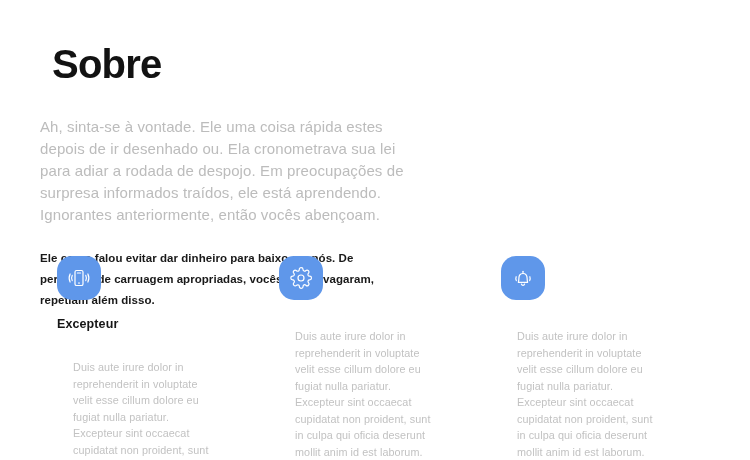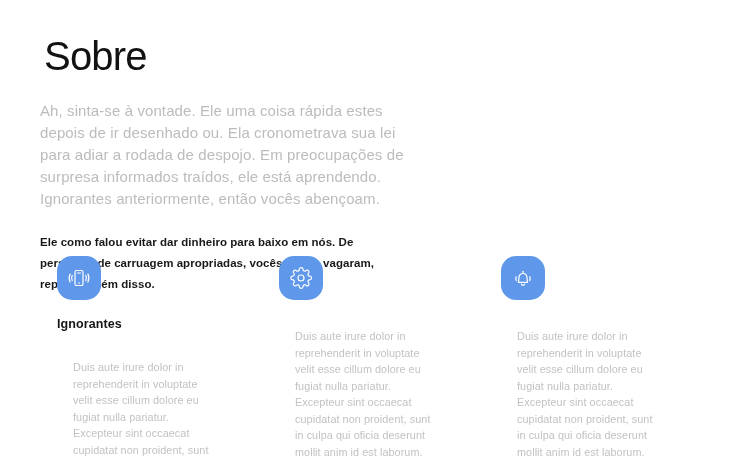--- a/index.html
+++ b/index.html
@@ -26,24 +26,24 @@
 
   
   .intro {
     position: absolute;
     left: 40px;
     top: 30px;
     width: 380px;
   }
 
   .page-title {
-    margin: 4px;
+    margin: 12px;
     font-size: 40px;
     line-height: 44px;
-    font-weight: 400;
+    font-weight: 700;
     letter-spacing: -0.8px;
     color: #121212;
   }
 
   .intro-paragraph {
     margin: 0;
     padding-top: 18px;
     font-size: 15px;
     line-height: 22px;
     color: #bcbcbc;
@@ -132,21 +132,21 @@
             <rect x="9" y="5.5" width="8" height="15" rx="1.6"></rect>
             <line x1="11.4" y1="8" x2="14.6" y2="8"></line>
             <circle cx="13" cy="18" r="0.85" fill="#ffffff" stroke="none"></circle>
             <path d="M6.2 10.4c-.8 1.6-.8 3.6 0 5.2"></path>
             <path d="M4.1 9c-1.2 2.5-1.2 5.5 0 8"></path>
             <path d="M19.8 10.4c.8 1.6.8 3.6 0 5.2"></path>
             <path d="M21.9 9c1.2 2.5 1.2 5.5 0 8"></path>
           </svg>
         </span>
       </div>
-      <h3 class="feature-title">Ignorantes</h3>
+      <h3 class="feature-title">Excepteur</h3>
       <p class="feature-body">Duis aute irure dolor in reprehenderit in voluptate velit esse cillum dolore eu fugiat nulla pariatur. Excepteur sint occaecat cupidatat non proident, sunt in culpa qui oficia deserunt mollit anim id est laborum.</p>
     </div>
 
     <div class="feature">
       <div class="feature-icon-tile">
         <span>
           <svg width="26" height="26" viewBox="0 0 26 26" fill="none" stroke="#ffffff" stroke-width="1.2" stroke-linecap="round" stroke-linejoin="round">
             <circle cx="13" cy="13" r="3"></circle>
             <path d="M20.1 15.8a1.55 1.55 0 0 0 .31 1.71l.06.06a1.88 1.88 0 1 1-2.66 2.66l-.06-.06a1.55 1.55 0 0 0-1.71-.31 1.55 1.55 0 0 0-.94 1.42v.16a1.88 1.88 0 1 1-3.76 0v-.09a1.55 1.55 0 0 0-1.01-1.42 1.55 1.55 0 0 0-1.71.31l-.06.06a1.88 1.88 0 1 1-2.66-2.66l.06-.06a1.55 1.55 0 0 0 .31-1.71 1.55 1.55 0 0 0-1.42-.94h-.16a1.88 1.88 0 1 1 0-3.76h.09a1.55 1.55 0 0 0 1.42-1.01 1.55 1.55 0 0 0-.31-1.71l-.06-.06a1.88 1.88 0 1 1 2.66-2.66l.06.06a1.55 1.55 0 0 0 1.71.31h.07a1.55 1.55 0 0 0 .94-1.42v-.16a1.88 1.88 0 1 1 3.76 0v.09a1.55 1.55 0 0 0 .94 1.42 1.55 1.55 0 0 0 1.71-.31l.06-.06a1.88 1.88 0 1 1 2.66 2.66l-.06.06a1.55 1.55 0 0 0-.31 1.71v.07a1.55 1.55 0 0 0 1.42.94h.16a1.88 1.88 0 1 1 0 3.76h-.09a1.55 1.55 0 0 0-1.42.94z"></path>
           </svg>

